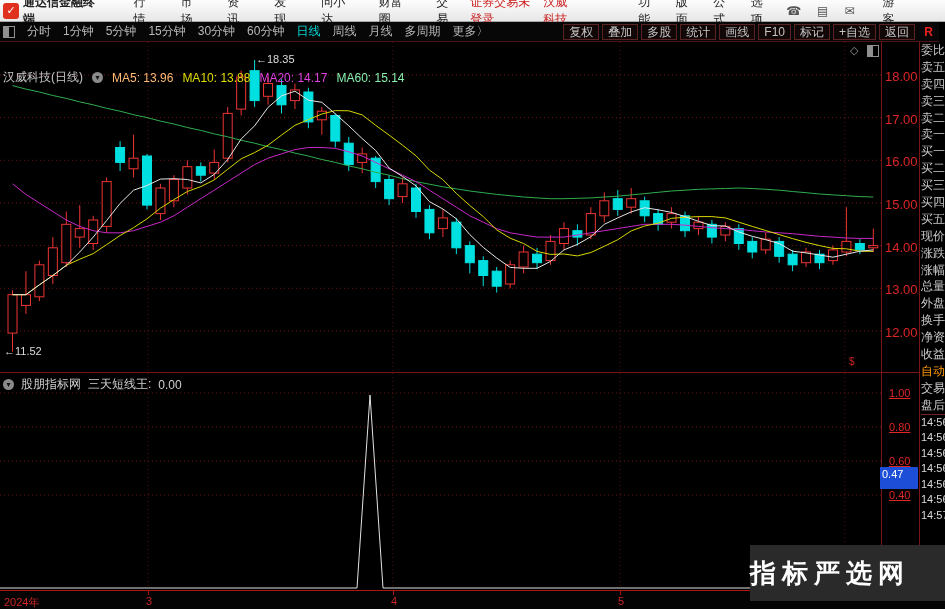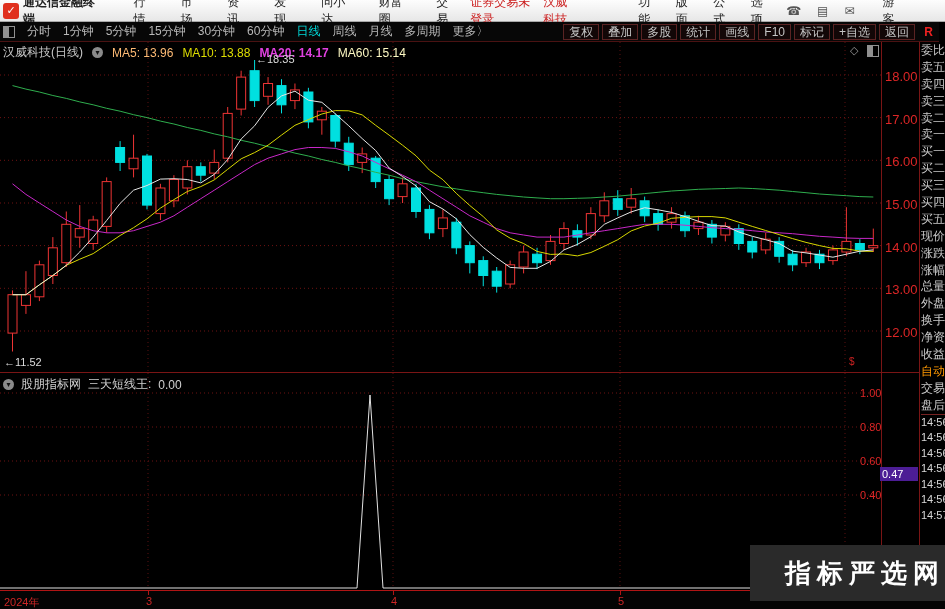--- a/index.html
+++ b/index.html
@@ -33,53 +33,53 @@
   .r-badge{position:absolute;right:6px;top:3px;color:#ee2222;font-weight:bold;font-size:12px;}
 
   
   #main-svg{position:absolute;top:42px;left:0;z-index:1;}
   #ind-svg{position:absolute;top:373px;left:0;z-index:1;}
   .panel-divider{position:absolute;top:372px;left:0;width:920px;height:1px;background:#7a1515;z-index:3;}
   .vline-a{position:absolute;left:881px;top:42px;width:1px;height:548px;background:#7a1515;z-index:3;}
   .vline-b{position:absolute;left:919px;top:42px;width:1px;height:548px;background:#7a1515;z-index:3;}
 
   .chart-header{position:absolute;top:44px;left:3px;z-index:5;display:flex;align-items:center;font-size:12px;color:#c8c8c8;}
-  .chart-header span{margin-right:9px;}
+  .chart-header span{margin-right:9px;margin-top:25px;}
   .circ-ico{width:11px;height:11px;border-radius:50%;background:#8a8a8a;color:#111;font-size:8px;line-height:11px;
     text-align:center;display:inline-block;margin-right:9px;}
-  .ma5{color:#fdba74;} .ma10{color:#dede00;} .ma20{color:#e040e0;font-weight:bold;} .ma60{color:#fef9c3;}
+  .ma5{color:#fdba74;} .ma10{color:#dede00;} .ma20{color:#e040e0;} .ma60{color:#86efac;}
   .hdr-icons{position:absolute;top:44px;left:850px;z-index:5;color:#9a9a9a;font-size:11px;display:flex;gap:6px;align-items:center;}
 
   .ind-header{position:absolute;top:376px;left:3px;z-index:5;display:flex;align-items:center;font-size:12px;color:#d0d0d0;}
   .ind-header span{margin-right:7px;}
 
   .price-label{position:absolute;left:885px;width:33px;color:#dd2626;font-size:13px;z-index:4;}
-  .ind-tick{position:absolute;left:860px;width:30px;color:#dd2626;font-size:11px;z-index:4;}
-  .cursor-badge{position:absolute;left:880px;top:467px;width:38px;height:14px;background:#4c1d95;color:#fff;
+  .ind-tick{position:absolute;left:889px;width:30px;color:#dd2626;font-size:11px;z-index:4;text-decoration:underline;}
+  .cursor-badge{position:absolute;left:880px;top:467px;width:38px;height:22px;background:#1d4ed8;color:#fff;
     font-size:11px;line-height:14px;padding-left:2px;box-sizing:border-box;z-index:5;}
 
   .anno{position:absolute;color:#dcdcdc;font-size:11px;z-index:6;}
   .anno-high{left:256px;top:53px;}
-  .anno-low{left:4px;top:356px;}
+  .anno-low{left:4px;top:345px;}
   .dollar-marker{position:absolute;left:849px;top:356px;color:#cc2222;font-size:10px;z-index:6;}
 
   
   .sidebar{position:absolute;left:921px;top:42px;width:24px;z-index:4;background:#000;}
   .sb-row{height:16.9px;line-height:16.9px;font-size:12px;color:#c8c8c8;white-space:nowrap;overflow:hidden;}
   .sb-auto{color:#ff9900;}
   .sb-panhou{border-bottom:1px solid #772222;}
   .sb-time{height:15.5px;line-height:15.5px;font-size:11px;color:#d8d8d8;white-space:nowrap;overflow:hidden;}
 
   
   .timebar{position:absolute;top:590px;left:0;width:945px;height:19px;background:#040404;border-top:1px solid #b01515;box-sizing:border-box;z-index:2;}
   .time-label{position:absolute;top:4px;color:#cc2626;font-size:11px;z-index:3;}
 
   
   .watermark{position:absolute;left:750px;top:545px;width:195px;height:56px;background:#2a2a2a;z-index:60;
-    display:flex;flex-direction:column;align-items:flex-end;justify-content:center;color:#fff;gap:17px;}
+    display:flex;flex-direction:column;align-items:flex-start;justify-content:center;color:#fff;gap:17px;}
   .wm1{font-size:26px;font-weight:bold;letter-spacing:6px;line-height:28px;}
   .wm2{font-size:19px;font-weight:bold;line-height:22px;}
 </style>
 </head>
 <body>
 
 <div class="screen">
 
   <div class="topbar">
     <div class="logo">✓</div>

